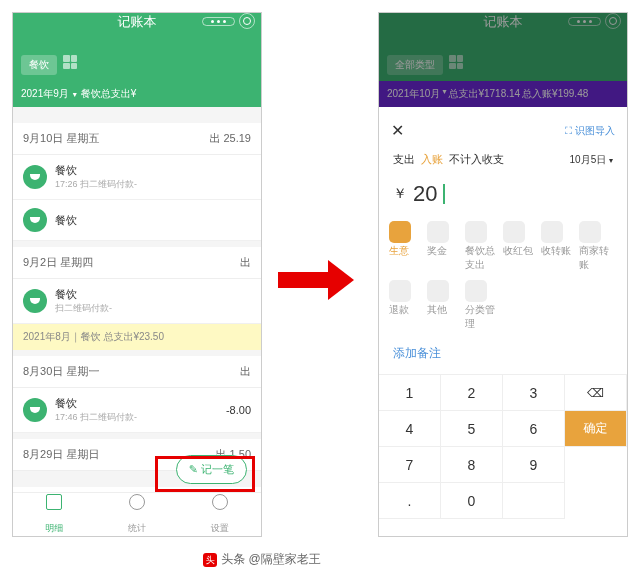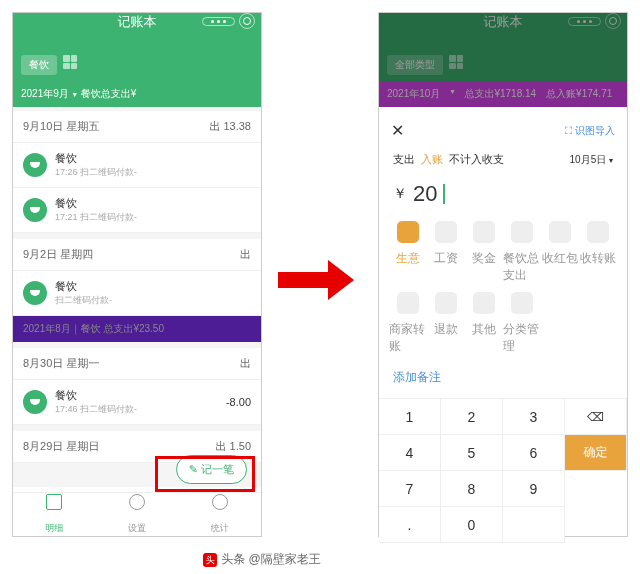--- a/index.html
+++ b/index.html
@@ -11,32 +11,32 @@
 .hdr-btns{position:absolute;right:6px;display:flex;gap:4px;align-items:center}
 .pill{border:1px solid rgba(255,255,255,.6);border-radius:12px;padding:2px 8px;display:flex;gap:3px}
 .dot{width:3px;height:3px;background:#fff;border-radius:50%}
 .circ{width:16px;height:16px;border:1px solid rgba(255,255,255,.6);border-radius:50%;display:flex;align-items:center;justify-content:center}
 .circ::after{content:'';width:6px;height:6px;border:1px solid #fff;border-radius:50%}
 .filter{background:#3cb371;padding:6px 8px;display:flex;gap:6px}
 .chip{background:rgba(255,255,255,.25);color:#fff;padding:3px 8px;border-radius:3px;font-size:10px}
 .grid-ico{width:14px;height:14px;display:grid;grid-template-columns:1fr 1fr;gap:1px}
 .grid-ico span{background:rgba(255,255,255,.6);border-radius:1px}
 .sub{background:#3cb371;color:#fff;padding:6px 8px;font-size:10px;display:flex;align-items:center;gap:4px}
-.sub2{background:#d946ef;color:#fff;padding:6px 8px;font-size:10px;display:flex;gap:10px}
+.sub2{background:#6d28d9;color:#fff;padding:6px 8px;font-size:10px;display:flex;gap:2px}
 .list{background:#f5f5f5;height:380px;overflow:hidden}
 .dayhdr{background:#fff;padding:8px 10px;display:flex;justify-content:space-between;font-size:11px;color:#666;border-bottom:1px solid #eee;margin-top:6px}
-.dayhdr:first-child{margin-top:4px}
+.dayhdr:first-child{margin-top:16px}
 .item{background:#fff;padding:8px 10px;display:flex;align-items:center;gap:8px;border-bottom:1px solid #f0f0f0}
 .cat-ico{width:24px;height:24px;background:#3cb371;border-radius:50%;display:flex;align-items:center;justify-content:center}
 .cat-ico::after{content:'';width:10px;height:6px;background:#fff;border-radius:0 0 6px 6px}
 .item-mid{flex:1}
 .item-title{font-size:11px;color:#333}
 .item-sub{font-size:9px;color:#aaa}
 .item-amt{font-size:11px;color:#333}
-.monthbar{background:#4c1d95;padding:6px 10px;font-size:10px;color:#888}
+.monthbar{background:#fef9c3;padding:6px 10px;font-size:10px;color:#888}
 .fab{position:absolute;bottom:52px;right:14px;background:#fff;border:1px solid #3cb371;color:#3cb371;border-radius:16px;padding:6px 12px;font-size:11px;display:flex;align-items:center;gap:3px}
 .hilite{position:absolute;bottom:44px;right:6px;width:100px;height:36px;border:3px solid #e60000}
 .tabbar{position:absolute;bottom:0;left:0;right:0;height:44px;background:#fff;border-top:1px solid #eee;display:flex}
 .tab{flex:1;display:flex;flex-direction:column;align-items:center;justify-content:center;gap:12px;font-size:9px;color:#999}
 .tab.act{color:#3cb371}
 .tab-ico{width:16px;height:16px;border:1.5px solid currentColor;border-radius:2px}
 .tab-ico.clock{border-radius:50%;position:relative}
 .tab-ico.gear{border-radius:50%}
 
 .dim{filter:brightness(.6)}
@@ -45,21 +45,21 @@
 .close{font-size:16px;color:#333}
 .import{color:#4a90d9;font-size:10px;display:flex;align-items:center;gap:3px}
 .tabs2{display:flex;gap:6px;padding:8px 4px;font-size:11px;align-items:center}
 .tabs2 .a{color:#e8a33d}
 .date{margin-left:auto;color:#333;font-size:10px}
 .amt{font-size:22px;padding:6px 4px;display:flex;align-items:center;gap:6px}
 .amt .cur{font-size:14px}
 .amt .val{font-weight:500}
 .cursor{width:2px;height:20px;background:#3cb371;display:inline-block}
 .cats{display:flex;flex-wrap:wrap;padding:4px 0}
-.cat{width:16.66%;display:flex;flex-direction:column;align-items:center;gap:7px;padding:4px 0;font-size:12px;color:#999}
+.cat{width:16.66%;display:flex;flex-direction:column;gap:1px;padding:4px 0;font-size:10px;color:#999}
 .cat-c{width:22px;height:22px;background:#eee;border-radius:5px}
 .cat.act .cat-c{background:#e8a33d}
 .cat.act{color:#e8a33d}
 .memo{color:#4a90d9;font-size:12px;padding:6px 4px}
 .keypad{display:grid;grid-template-columns:repeat(4,1fr);border-top:1px solid #eee;margin:6px -10px -10px}
 .key{height:36px;display:flex;align-items:center;justify-content:center;border-right:1px solid #eee;border-bottom:1px solid #eee;font-size:14px;color:#333;background:#fff}
 .key.ok{background:#e8a33d;color:#fff;grid-row:span 3;font-size:12px}
 .key.bs::after{content:'⌫';font-size:12px}
 
 .arrow{position:absolute;left:278px;top:260px;width:80px;height:40px}
@@ -94,35 +94,34 @@
       </div>
  </div>
  <div class="sub">
   <span>2021年9月</span>
       <span class="chev">▾</span>
   <span>餐饮总支出¥</span>
  </div>
  <div class="list">
   <div class="dayhdr">
         <span>9月10日 星期五</span>
-        <span>出 13.38</span>
+        <span>出 25.19</span>
       </div>
   <div class="item">
         <div class="cat-ico"></div>
         <div class="item-mid">
           <div class="item-title">餐饮</div>
           <div class="item-sub"><span>17:26</span> <span>扫二维码付款-</span></div>
         </div>
         <div class="item-amt"></div>
       </div>
   <div class="item">
         <div class="cat-ico"></div>
         <div class="item-mid">
           <div class="item-title">餐饮</div>
-          <div class="item-sub"><span>17:21</span> <span>扫二维码付款-</span></div>
         </div>
       </div>
   <div class="dayhdr">
         <span>9月2日 星期四</span>
         <span>出</span>
       </div>
   <div class="item">
         <div class="cat-ico"></div>
         <div class="item-mid">
           <div class="item-title">餐饮</div>
@@ -151,26 +150,26 @@
       <span>✎</span>
       <span>记一笔</span>
     </div>
  <div class="hilite"></div>
  <div class="tabbar">
   <div class="tab act">
         <div class="tab-ico"></div>
         <span>明细</span>
       </div>
   <div class="tab">
+        <div class="tab-ico clock"></div>
+        <span>统计</span>
+      </div>
+  <div class="tab">
         <div class="tab-ico gear"></div>
         <span>设置</span>
-      </div>
-  <div class="tab">
-        <div class="tab-ico clock"></div>
-        <span>统计</span>
       </div>
  </div>
 </div>
 
 <div class="arrow">
     <div class="arrow-body"></div>
     <div class="arrow-head"></div>
   </div>
 
 <div class="phone phone2">
@@ -192,21 +191,21 @@
           <span></span>
           <span></span>
           <span></span>
           <span></span>
         </div>
       </div>
   <div class="sub2">
         <span>2021年10月</span>
         <span class="chev">▾</span>
         <span>总支出¥1718.14</span>
-        <span>总入账¥174.71</span>
+        <span>总入账¥199.48</span>
       </div>
  </div>
  <div class="sheet">
   <div class="sheet-top">
    <span class="close">✕</span>
    <span class="import">
           <span>⛶</span>
           <span>识图导入</span>
         </span>
   </div>
@@ -218,24 +217,20 @@
   </div>
   <div class="amt">
    <span class="cur">￥</span>
    <span class="val">20</span>
    <span class="cursor"></span>
   </div>
   <div class="cats" id="cats">
         <div class="cat act">
           <div class="cat-c"></div>
           <span>生意</span>
-        </div>
-        <div class="cat">
-          <div class="cat-c"></div>
-          <span>工资</span>
         </div>
         <div class="cat">
           <div class="cat-c"></div>
           <span>奖金</span>
         </div>
         <div class="cat">
           <div class="cat-c"></div>
           <span>餐饮总支出</span>
         </div>
         <div class="cat">

